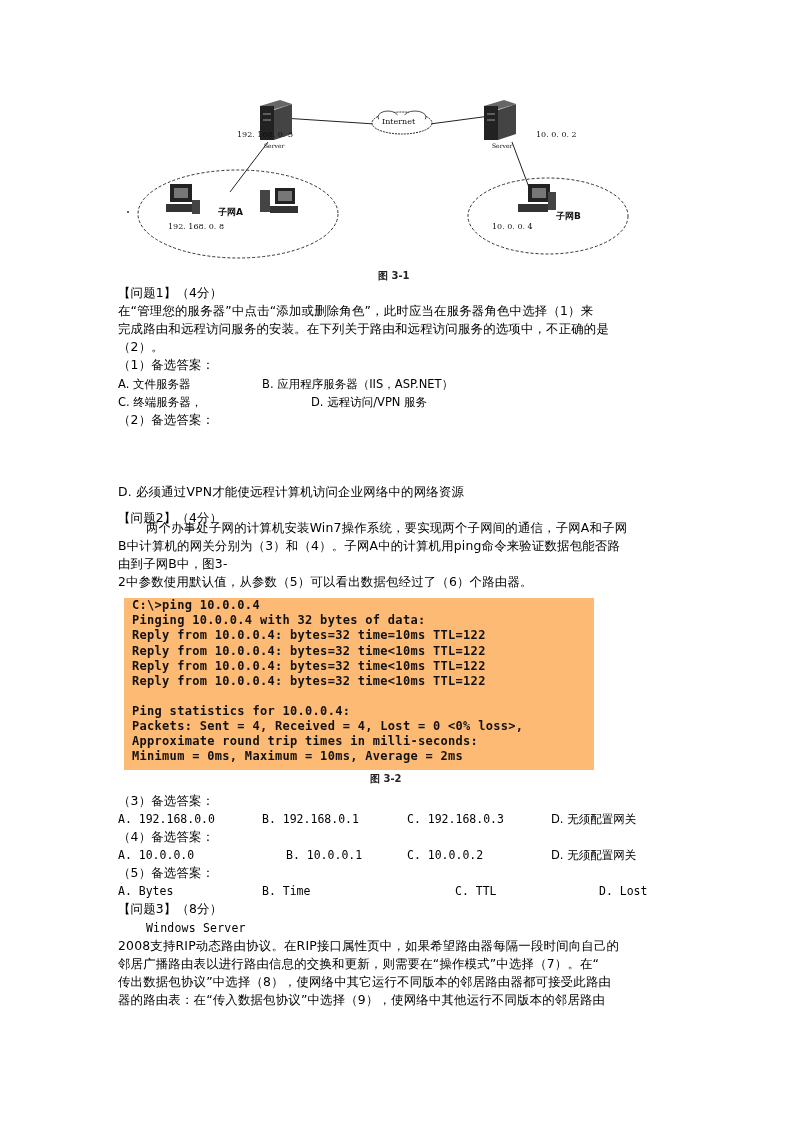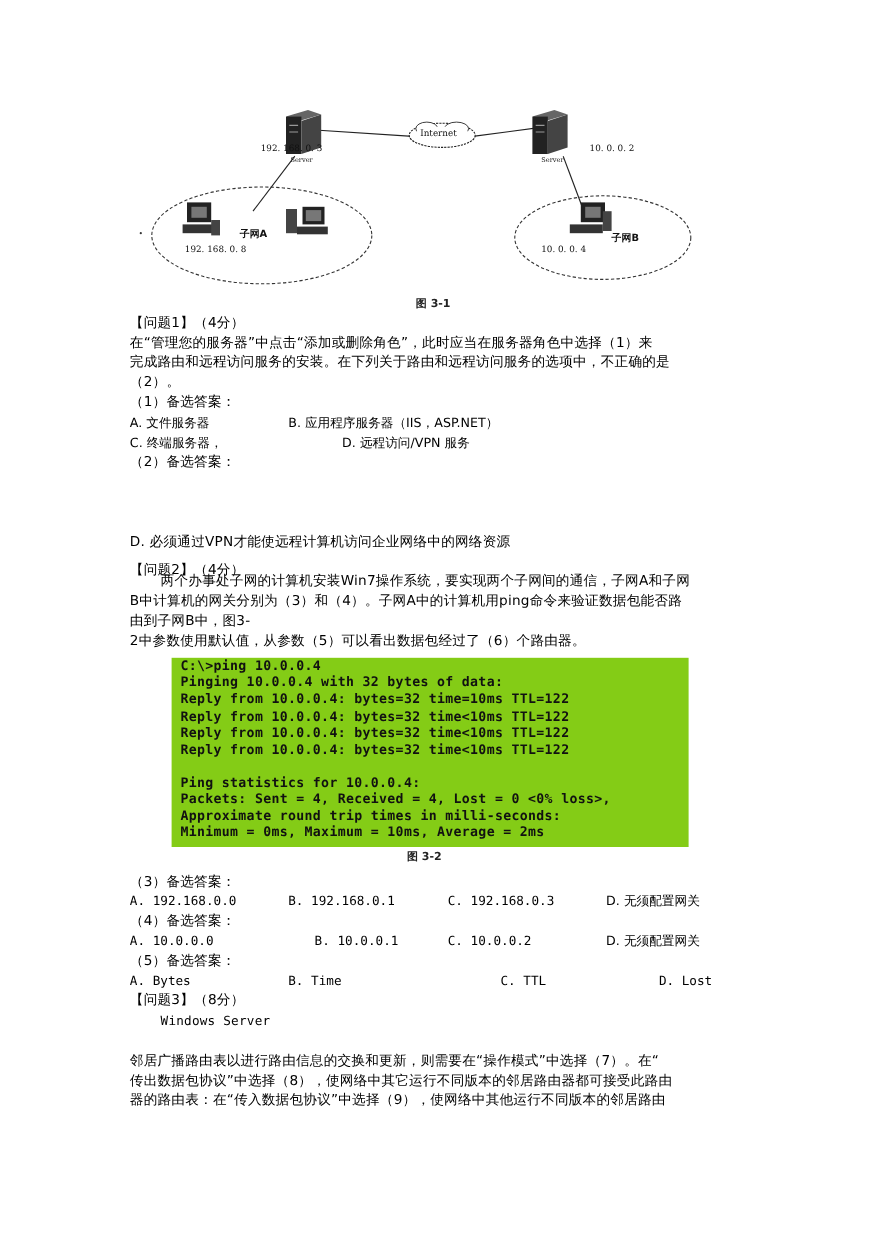--- a/index.html
+++ b/index.html
@@ -15,21 +15,21 @@
   .lbl.cn { font-family:"DejaVu Sans", sans-serif; font-size:9px; font-weight:bold; }
   .caption { position:absolute; font-family:"DejaVu Sans", sans-serif; font-size:10px; font-weight:bold; color:#222; }
 
   
   .line { position:absolute; left:118px; font-size:12.4px; line-height:18px; white-space:nowrap; letter-spacing:0.2px; }
   .mono { font-family:"DejaVu Sans Mono", "Liberation Mono", monospace; font-size:11.5px; }
   .cell { position:absolute; font-size:11.5px; line-height:18px; white-space:nowrap; }
   .cell.mono { font-family:"DejaVu Sans Mono", "Liberation Mono", monospace; }
 
   
-  .console { position:absolute; left:156px; top:598px; width:470px; height:172px; background:#84cc16; }
+  .console { position:absolute; left:124px; top:598px; width:470px; height:172px; background:#fdba74; }
   .cline { position:absolute; left:8px; font-family:"DejaVu Sans Mono", "Liberation Mono", monospace;
            font-weight:bold; font-size:12px; color:#111; white-space:nowrap; letter-spacing:0.3px; }
 </style>
 </head>
 <body>
 
 <div class="page">
 
   <div class="fig1">
     <svg width="570" height="190" viewBox="0 0 570 190">
@@ -143,17 +143,18 @@
   <div class="cell" style="left:551px;top:846px;">D. 无须配置网关</div>
 
   <div class="line" style="top:864px;">（5）备选答案：</div>
   <div class="cell mono" style="left:118px;top:882px;">A. Bytes</div>
   <div class="cell mono" style="left:262px;top:882px;">B. Time</div>
   <div class="cell mono" style="left:455px;top:882px;">C. TTL</div>
   <div class="cell mono" style="left:599px;top:882px;">D. Lost</div>
 
   <div class="line" style="top:900px;">【问题3】（8分）</div>
   <div class="line mono" style="top:919px;left:146px;">Windows Server</div>
+  <div class="line" style="top:937px;">2008支持RIP动态路由协议。在RIP接口属性页中，如果希望路由器每隔一段时间向自己的</div>
   <div class="line" style="top:955px;">邻居广播路由表以进行路由信息的交换和更新，则需要在“操作模式”中选择（7）。在“</div>
   <div class="line" style="top:973px;">传出数据包协议”中选择（8），使网络中其它运行不同版本的邻居路由器都可接受此路由</div>
   <div class="line" style="top:991px;">器的路由表：在“传入数据包协议”中选择（9），使网络中其他运行不同版本的邻居路由</div>
 
 </div>
 
 </body></html>

